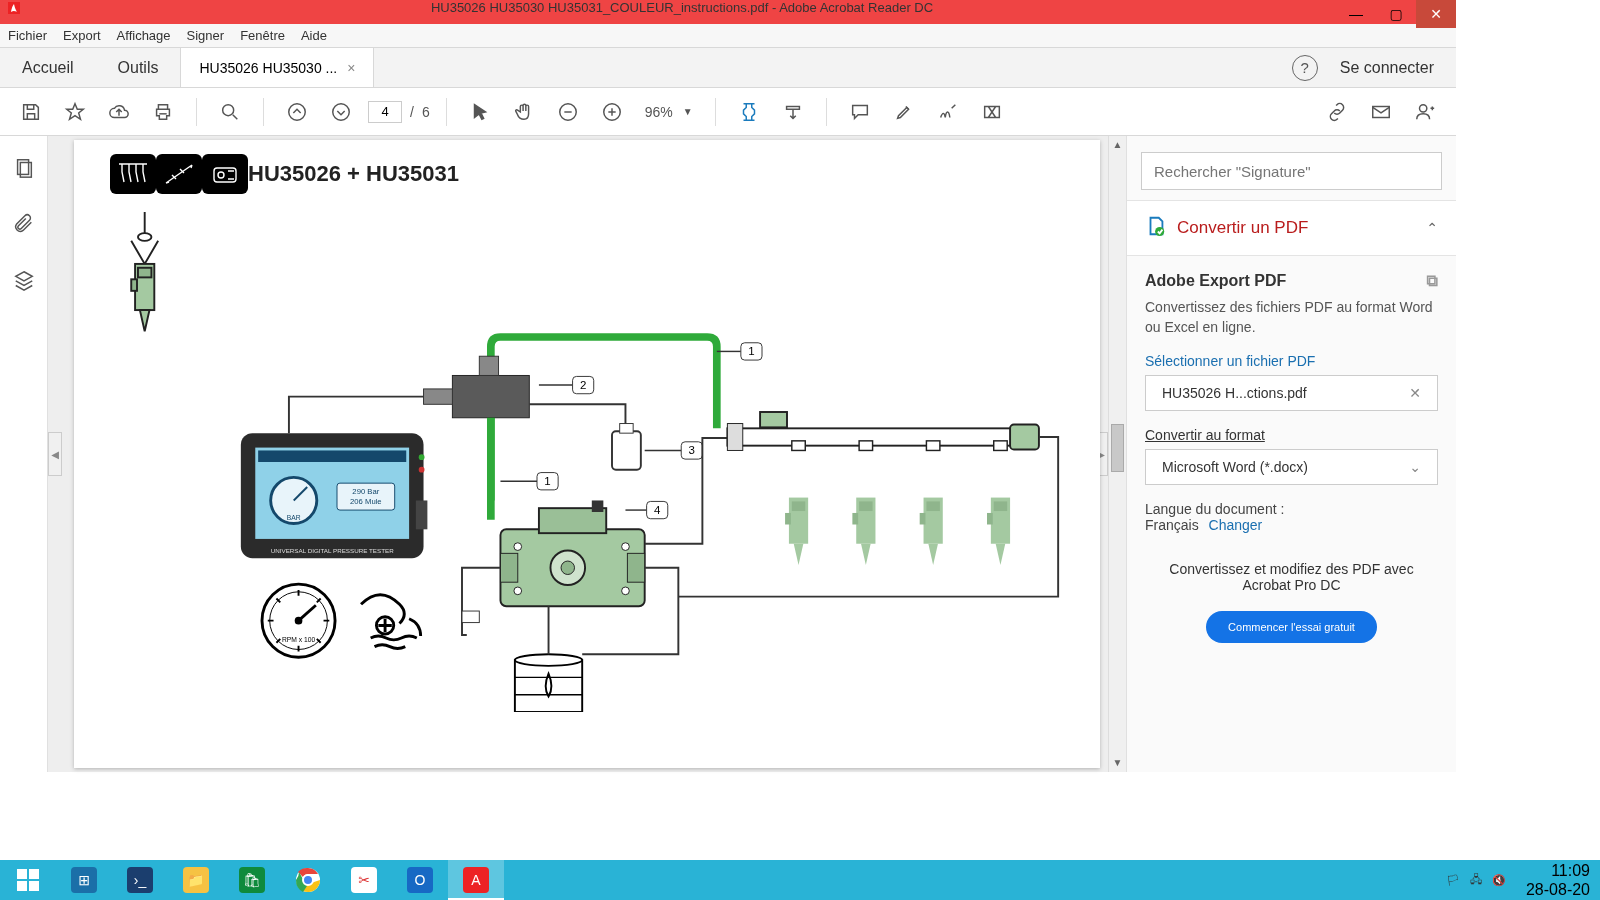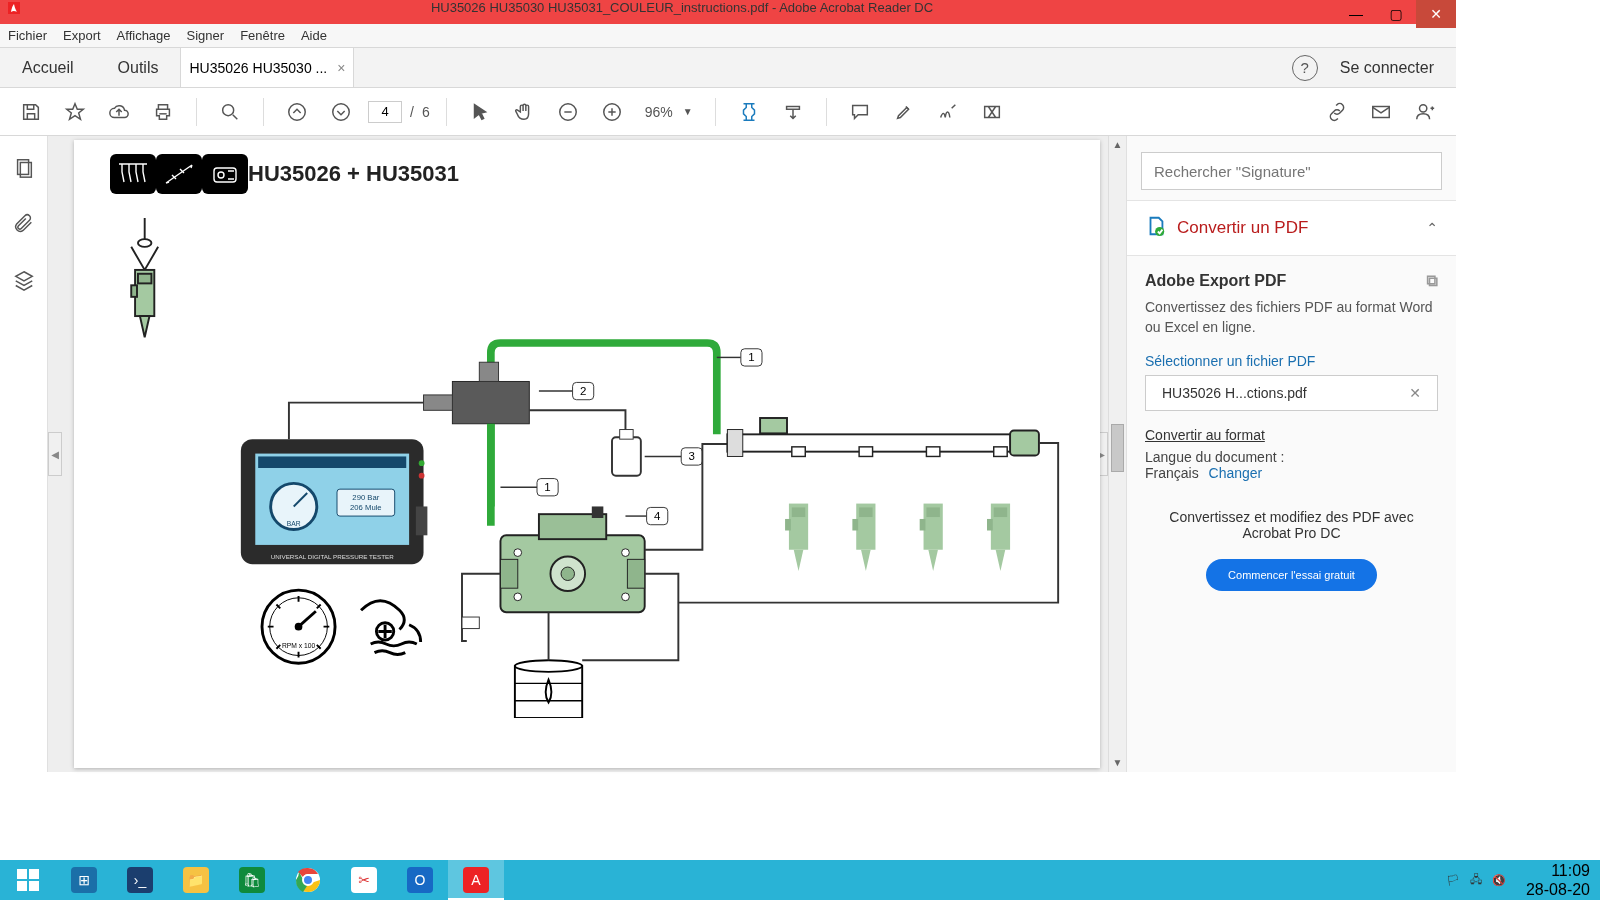--- a/index.html
+++ b/index.html
@@ -12,21 +12,21 @@
 .titlebar .winbtn { width: 40px; height: 28px; display: flex; align-items: center; justify-content: center; font-size: 14px; cursor: pointer; }
 .titlebar .winbtn.close { background: #c8493a; color: #fff; }
 
 
 .menubar { height: 24px; background: #f7f7f7; border-bottom: 1px solid #d8d8d8; display: flex; align-items: center; padding: 0 8px; gap: 16px; font-size: 13px; color: #333; }
 .menubar span { cursor: pointer; }
 
 
 .tabbar { height: 40px; background: #f3f3f3; border-bottom: 1px solid #d8d8d8; display: flex; align-items: stretch; }
 .tabbar .hometab, .tabbar .toolstab { padding: 0 22px; display: flex; align-items: center; font-size: 16px; color: #333; cursor: pointer; }
-.tabbar .filetab { padding: 0 8px; display: flex; align-items: center; gap: 10px; font-size: 14px; background: #fff; border-right: 1px solid #d8d8d8; border-left: 1px solid #d8d8d8; }
+.tabbar .filetab { padding: 0 18px; display: flex; align-items: center; gap: 10px; font-size: 14px; background: #fff; border-right: 1px solid #d8d8d8; border-left: 1px solid #d8d8d8; }
 .tabbar .filetab .closex { color: #888; cursor: pointer; }
 .tabbar .grow { flex: 1; }
 .tabbar .right { display: flex; align-items: center; gap: 22px; padding: 0 22px; font-size: 16px; color: #333; }
 .tabbar .help { width: 26px; height: 26px; border: 1.5px solid #666; border-radius: 50%; display: flex; align-items: center; justify-content: center; font-size: 15px; color: #555; cursor: pointer; }
 
 
 .toolbar { height: 48px; border-bottom: 1px solid #d8d8d8; display: flex; align-items: center; padding: 0 14px; gap: 10px; }
 .toolbar .sep { width: 1px; height: 28px; background: #ddd; margin: 0 6px; }
 .tbtn { width: 34px; height: 34px; display: flex; align-items: center; justify-content: center; color: #555; cursor: pointer; }
 .tbtn svg { width: 22px; height: 22px; stroke: #555; fill: none; stroke-width: 1.6; }
@@ -45,21 +45,21 @@
 .docwrap { flex: 1; position: relative; background: #eee; }
 .lefthandle, .righthandle { position: absolute; top: 50%; transform: translateY(-50%); width: 14px; height: 44px; background: #f0f0f0; border: 1px solid #ccc; display: flex; align-items: center; justify-content: center; color: #888; font-size: 10px; cursor: pointer; }
 .lefthandle { left: 0; }
 .righthandle { right: 0; }
 .vscroll { position: absolute; right: 0; top: 0; bottom: 0; width: 18px; background: #f0f0f0; border-left: 1px solid #ddd; }
 .vscroll .arrow { height: 18px; text-align: center; font-size: 10px; color: #666; cursor: pointer; line-height: 18px; }
 .vscroll .track { position: absolute; top: 18px; bottom: 18px; left: 0; right: 0; }
 .vscroll .thumb { position: absolute; left: 2px; right: 2px; top: 45%; height: 48px; background: #c8c8c8; border: 1px solid #aaa; cursor: pointer; }
 
 .page { position: absolute; left: 26px; right: 26px; top: 4px; bottom: 4px; background: #fff; box-shadow: 0 1px 4px rgba(0,0,0,.25); padding: 14px 36px; }
-.page-head { display: flex; align-items: center; margin-bottom: 24px; }
+.page-head { display: flex; align-items: center; margin-bottom: 18px; }
 .blk { width: 46px; height: 40px; background: #000; border-radius: 6px; display: flex; align-items: center; justify-content: center; }
 .blk svg { stroke: #fff; fill: none; stroke-width: 1.4; }
 .page-title { font-size: 22px; font-weight: 600; color: #222; }
 .diagram { width: 100%; height: 500px; }
 
 
 .rightpanel { width: 330px; border-left: 1px solid #e0e0e0; background: #fafafa; display: flex; flex-direction: column; }
 .rightpanel .search { margin: 16px 14px 10px; }
 .rightpanel .search input { width: 100%; height: 38px; padding: 0 12px; border: 1px solid #ccc; font-size: 15px; color: #666; background: #fff; }
 .rp-head { display: flex; align-items: center; gap: 10px; padding: 14px 18px; border-top: 1px solid #e4e4e4; border-bottom: 1px solid #e4e4e4; background: #fff; }
@@ -455,20 +455,24 @@
         <span>Adobe Export PDF</span>
         <span style="color:#999;">⧉</span>
       </div>
       <div class="desc">Convertissez des fichiers PDF au format Word ou Excel en ligne.</div>
       <div class="lab">Sélectionner un fichier PDF</div>
       <div class="field">
         <span>HU35026 H...ctions.pdf</span>
         <span class="x">✕</span>
       </div>
       <div class="lab" style="color:#333;text-decoration:underline;">Convertir au format</div>
+      <div class="field">
+        <span>Microsoft Word (*.docx)</span>
+        <span style="color:#888;">⌄</span>
+      </div>
       <div class="lang">
         <span>Langue du document :</span><br>
         <span>Français</span>
         <a>Changer</a>
       </div>
       <div class="rp-foot">
         <div>Convertissez et modifiez des PDF avec Acrobat Pro DC</div>
         <div class="cta">Commencer l'essai gratuit</div>
       </div>
     </div>

